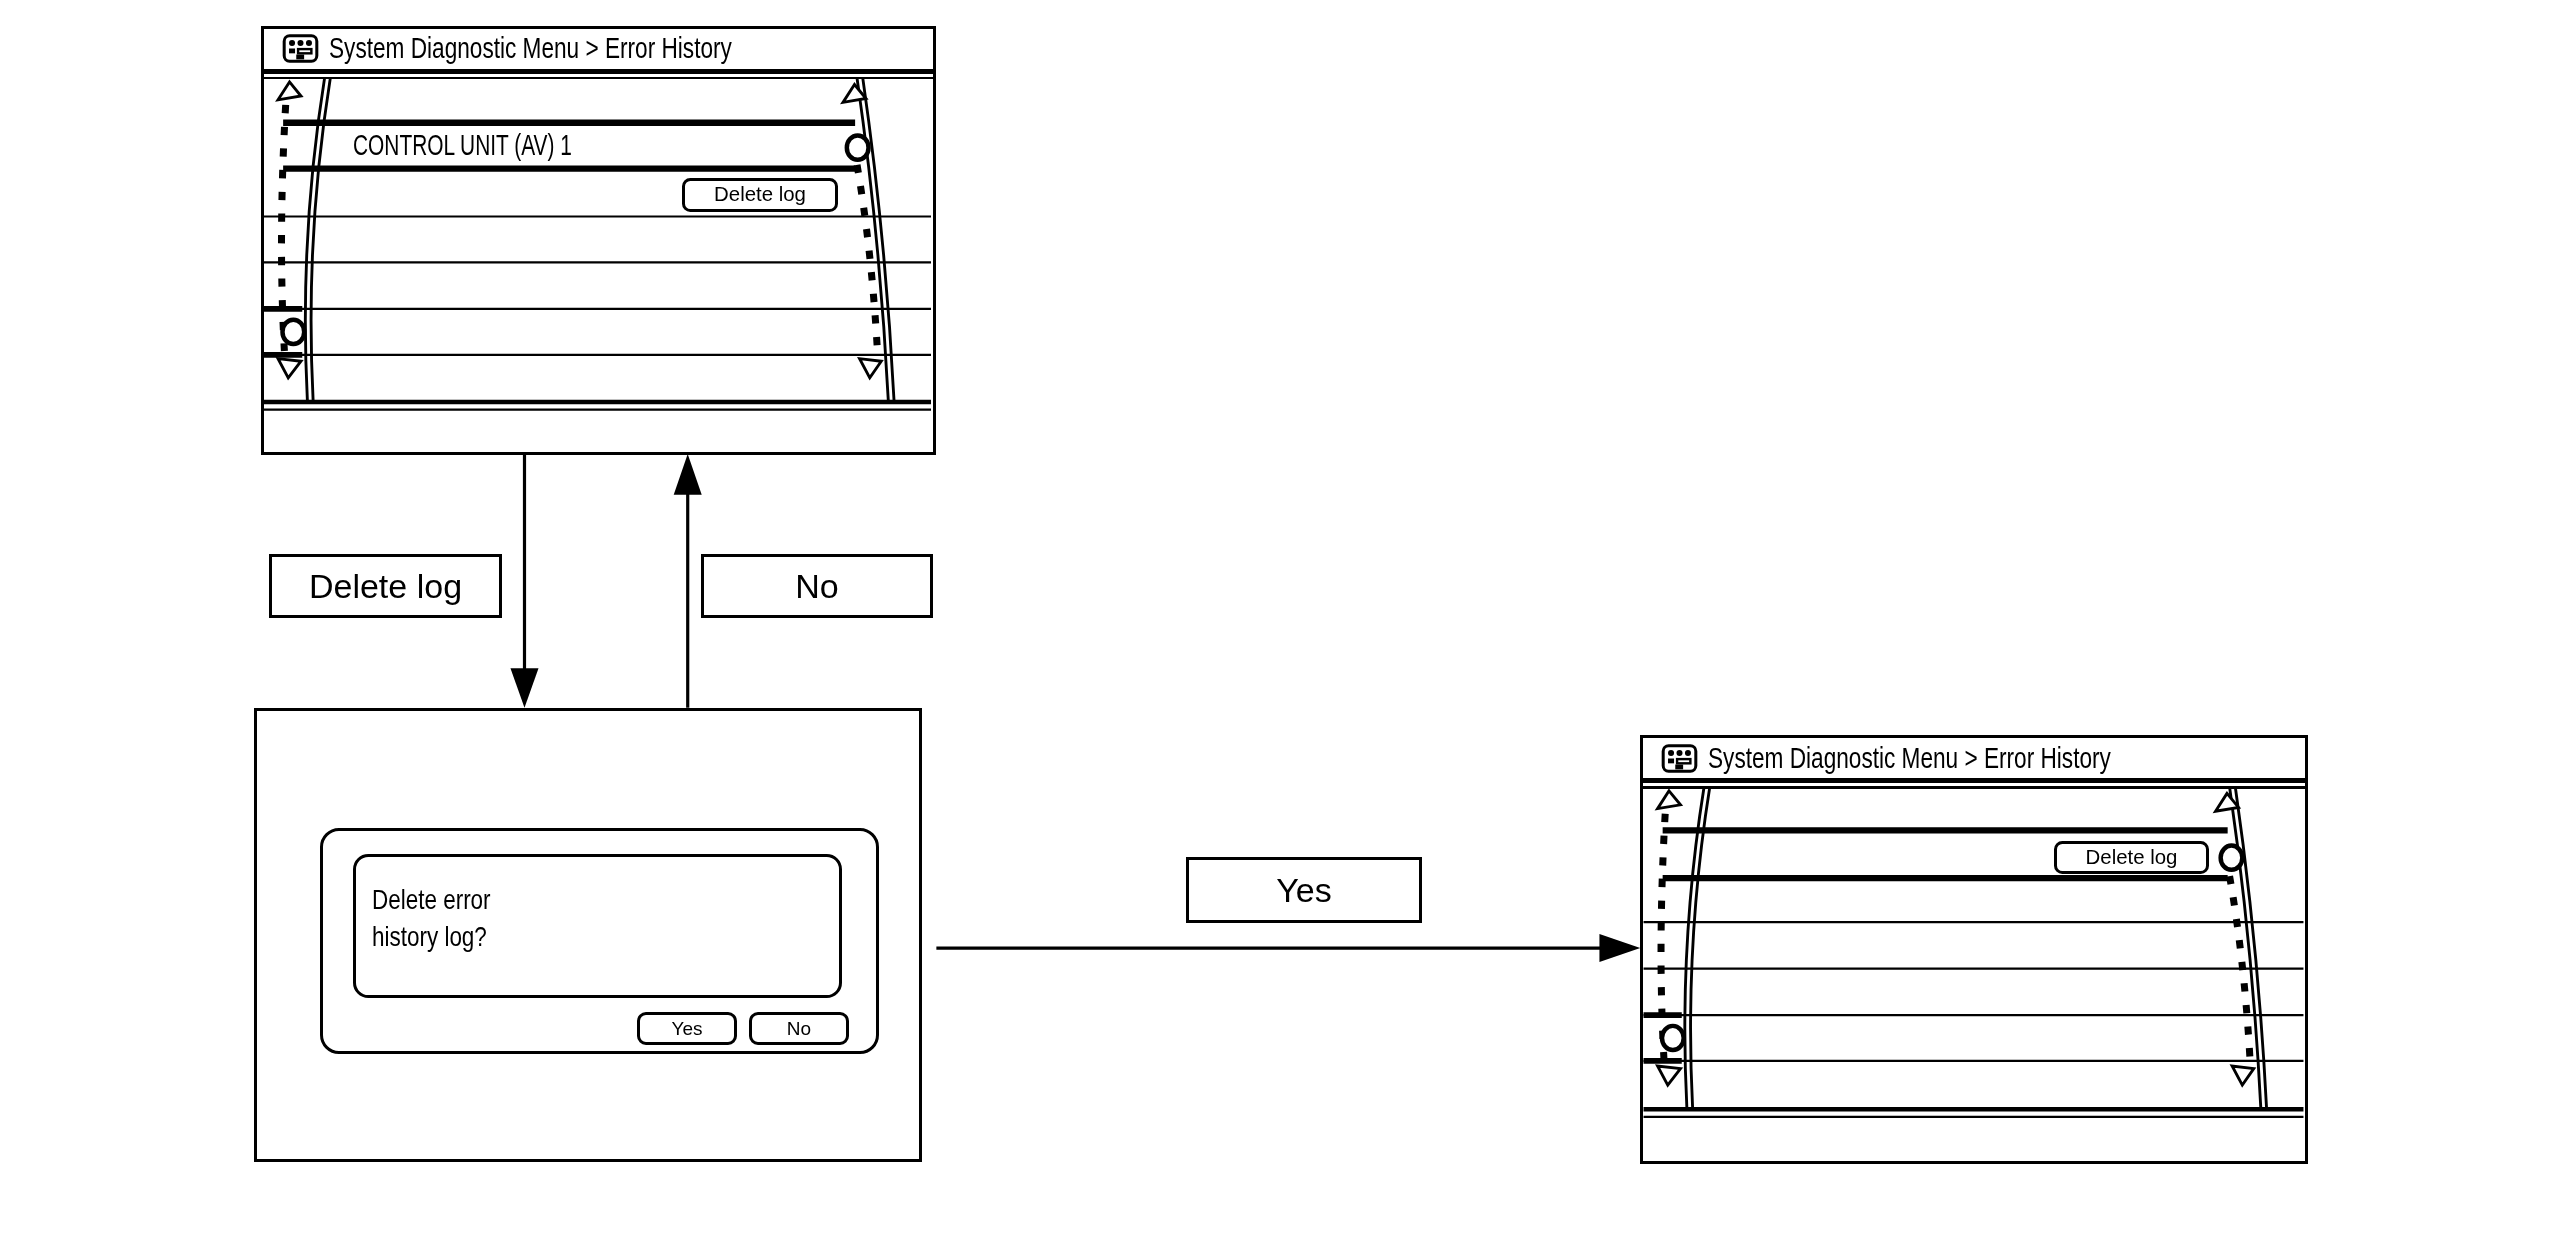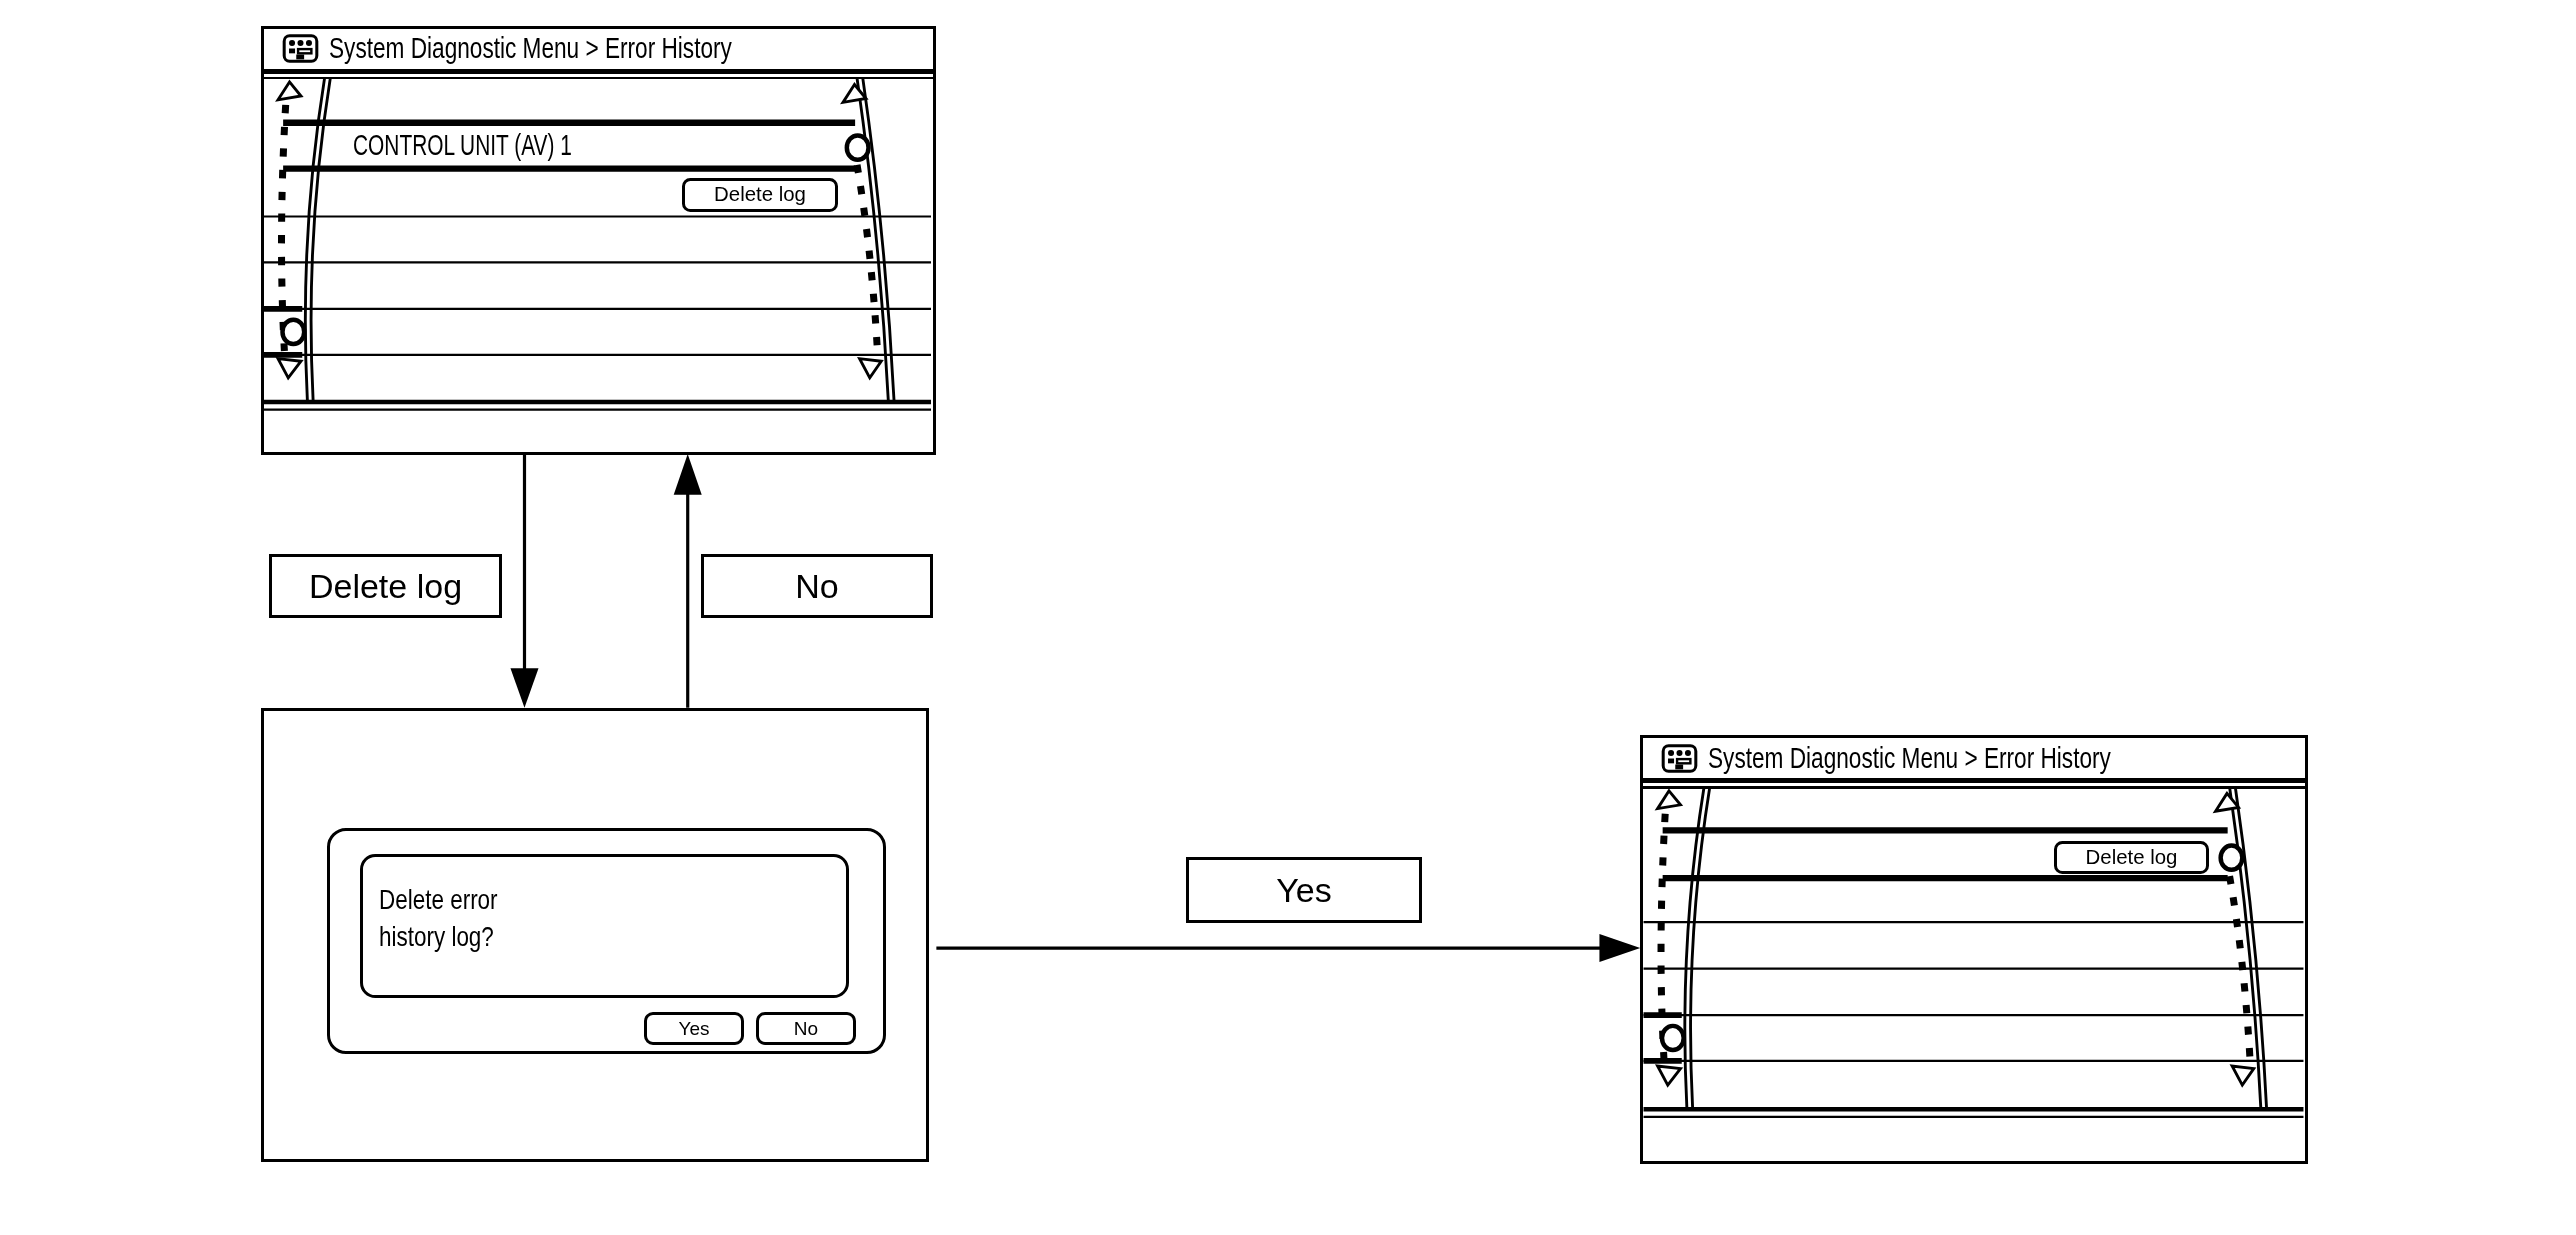--- a/index.html
+++ b/index.html
@@ -87,21 +87,21 @@
       <ellipse cx="46" cy="398" rx="17" ry="19" fill="#fff" stroke="#000" stroke-width="7"></ellipse>
     </svg>
 
     <div class="sel-text" style="left:89px;top:94px;height:46px;">CONTROL UNIT (AV) 1</div>
 
     <div class="list-btn" style="left:418px;top:149px;width:156px;height:34px;">Delete log</div>
 
     <div class="footerband" style="height:40px;"></div>
   </div>
 
-  <div class="screen" style="left:261px;top:708px;width:668px;height:454px;">
+  <div class="screen" style="left:254px;top:708px;width:668px;height:454px;">
     <div class="dialog-outer" style="left:63px;top:117px;width:559px;height:226px;"></div>
     <div class="dialog-inner" style="left:96px;top:143px;width:489px;height:144px;"></div>
     <div class="msg-line" style="left:115px;top:173px;">Delete error</div>
     <div class="msg-line" style="left:115px;top:210px;">history log?</div>
     <div class="dlg-btn" style="left:380px;top:301px;width:100px;height:33px;">Yes</div>
     <div class="dlg-btn" style="left:492px;top:301px;width:100px;height:33px;">No</div>
   </div>
 
   <div class="screen" style="left:1640px;top:735px;width:668px;height:429px;">
     <div class="titlebar">

